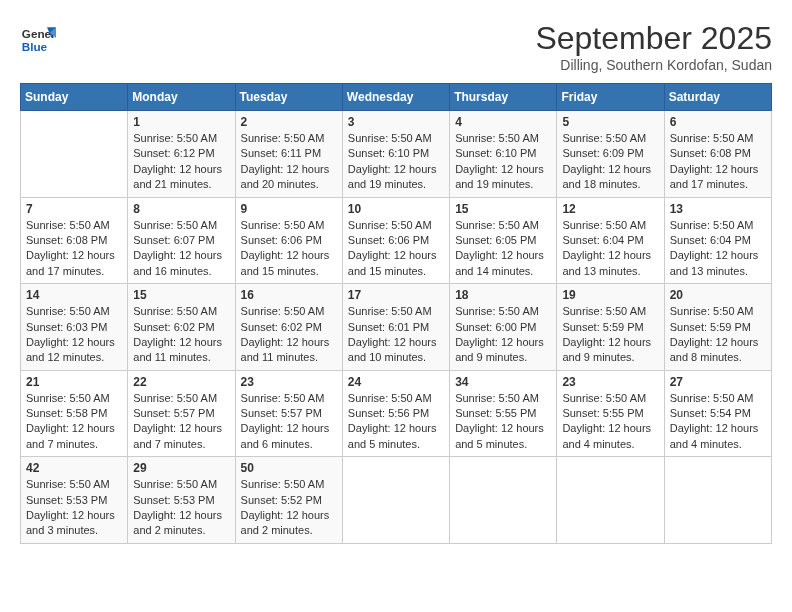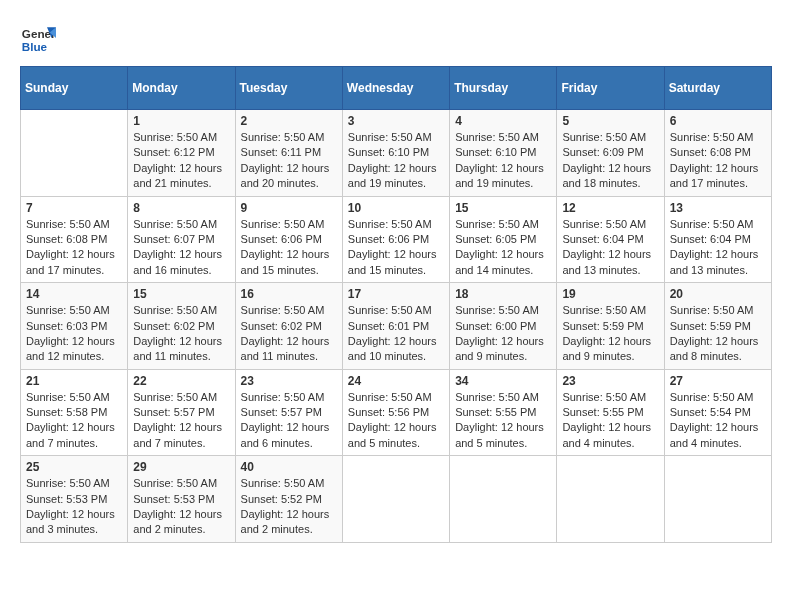--- a/index.html
+++ b/index.html
@@ -38,21 +38,21 @@
     table {
       width: 100%;
       border-collapse: collapse;
       table-layout: fixed;
     }
     thead tr th {
       background: #3572b0;
       color: #fff;
       font-size: 12px;
       font-weight: bold;
-      padding: 14px 4px;
+      padding: 6px 4px;
       text-align: left;
       border: 1px solid #2a5a9a;
     }
     tbody tr td {
       vertical-align: top;
       border: 1px solid #ccc;
       padding: 4px 5px;
       font-size: 10px;
       color: #333;
       height: 80px;
@@ -80,20 +80,24 @@
 
 <div class="header">
   <div class="logo">
     <svg class="logo-icon" viewBox="0 0 40 40">
       <text x="2" y="20" font-size="13" font-weight="bold" fill="#333">General</text>
       <text x="2" y="34" font-size="13" font-weight="bold" fill="#1a5fb4">Blue</text>
       <polygon points="30,8 40,8 35,20" fill="#1a5fb4"></polygon>
       <polygon points="33,14 40,8 40,20" fill="#4a90d9"></polygon>
     </svg>
   </div>
+  <div class="title-block">
+    <div class="month-title">September 2025</div>
+    <div class="subtitle">Dilling, Southern Kordofan, Sudan</div>
+  </div>
 </div>
 
 <table>
   <thead>
     <tr>
     <th>Sunday</th>
         <th>Monday</th>
         <th>Tuesday</th>
         <th>Wednesday</th>
         <th>Thursday</th>
@@ -295,35 +299,35 @@
         <td>
           <span class="day-num">27</span>
           <div class="day-info" style="white-space: pre-line;">Sunrise: 5:50 AM
 Sunset: 5:54 PM
 Daylight: 12 hours
 and 4 minutes.</div>
         </td>
       </tr>
       <tr>
         <td>
-          <span class="day-num">25</span>
+          <span class="day-num">42</span>
           <div class="day-info" style="white-space: pre-line;">Sunrise: 5:50 AM
 Sunset: 5:53 PM
 Daylight: 12 hours
 and 3 minutes.</div>
         </td>
         <td>
           <span class="day-num">29</span>
           <div class="day-info" style="white-space: pre-line;">Sunrise: 5:50 AM
 Sunset: 5:53 PM
 Daylight: 12 hours
 and 2 minutes.</div>
         </td>
         <td>
-          <span class="day-num">40</span>
+          <span class="day-num">50</span>
           <div class="day-info" style="white-space: pre-line;">Sunrise: 5:50 AM
 Sunset: 5:52 PM
 Daylight: 12 hours
 and 2 minutes.</div>
         </td>
         <td class="empty"></td>
         <td class="empty"></td>
         <td class="empty"></td>
         <td class="empty"></td>
       </tr>

